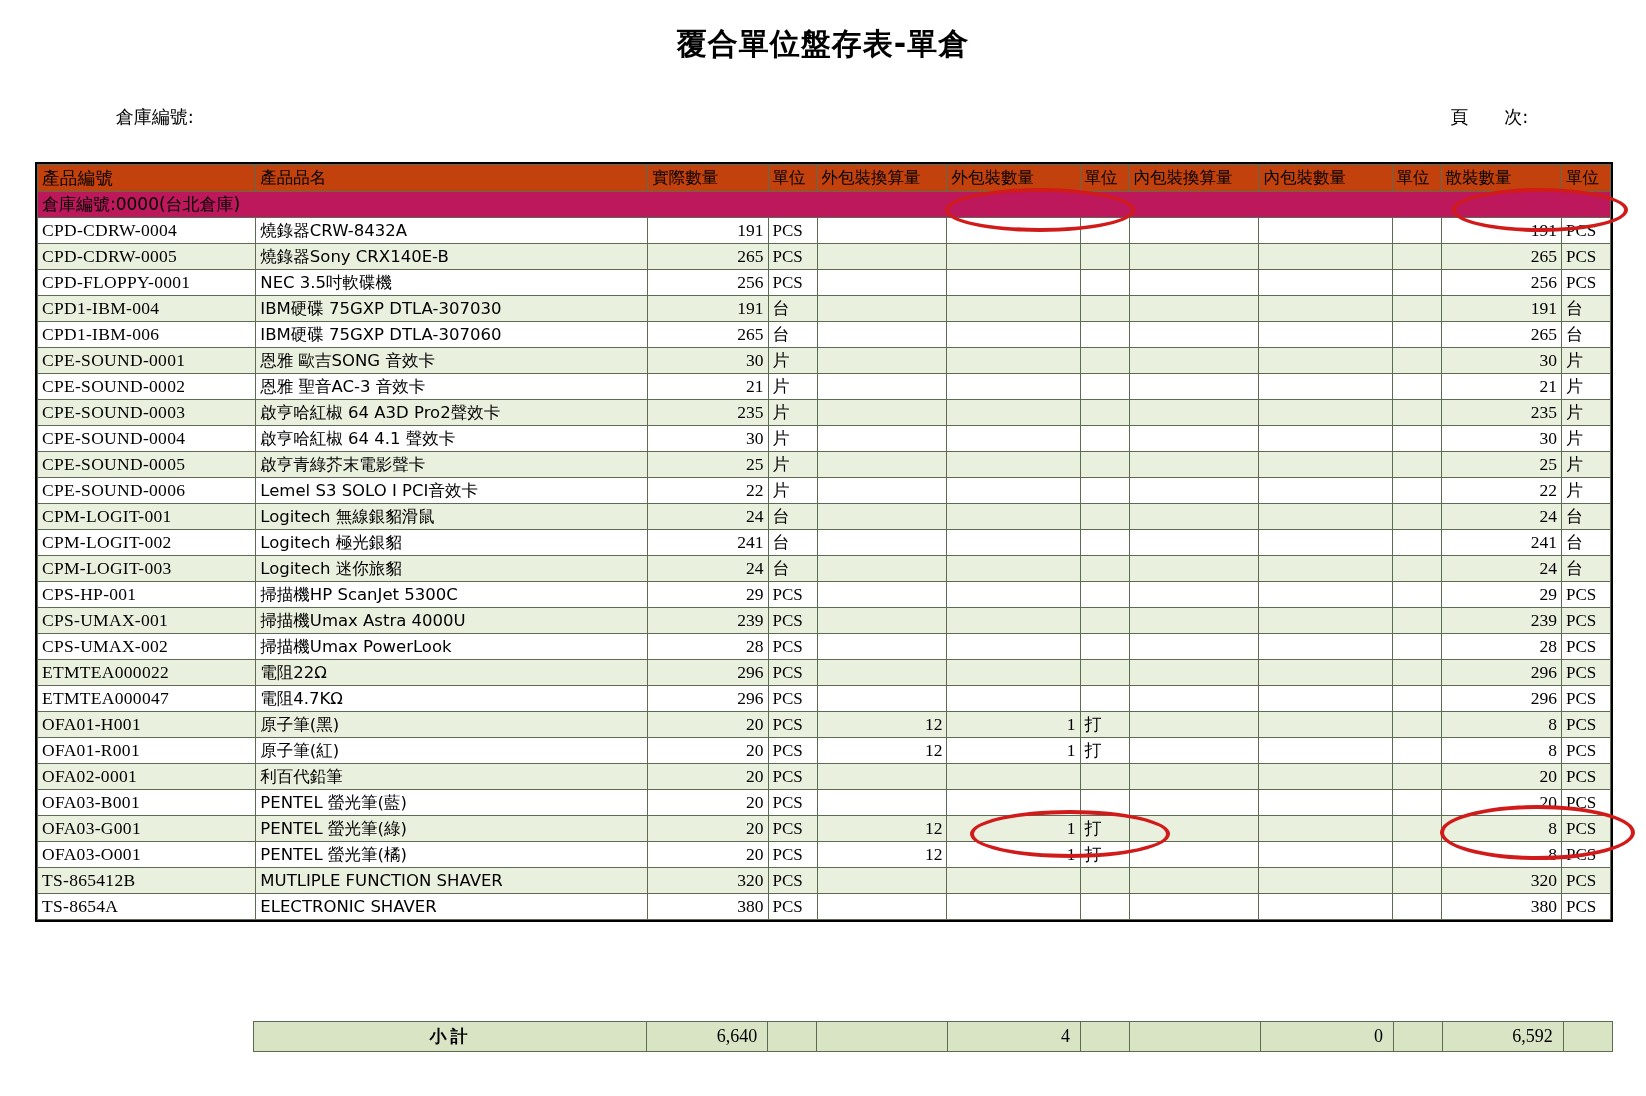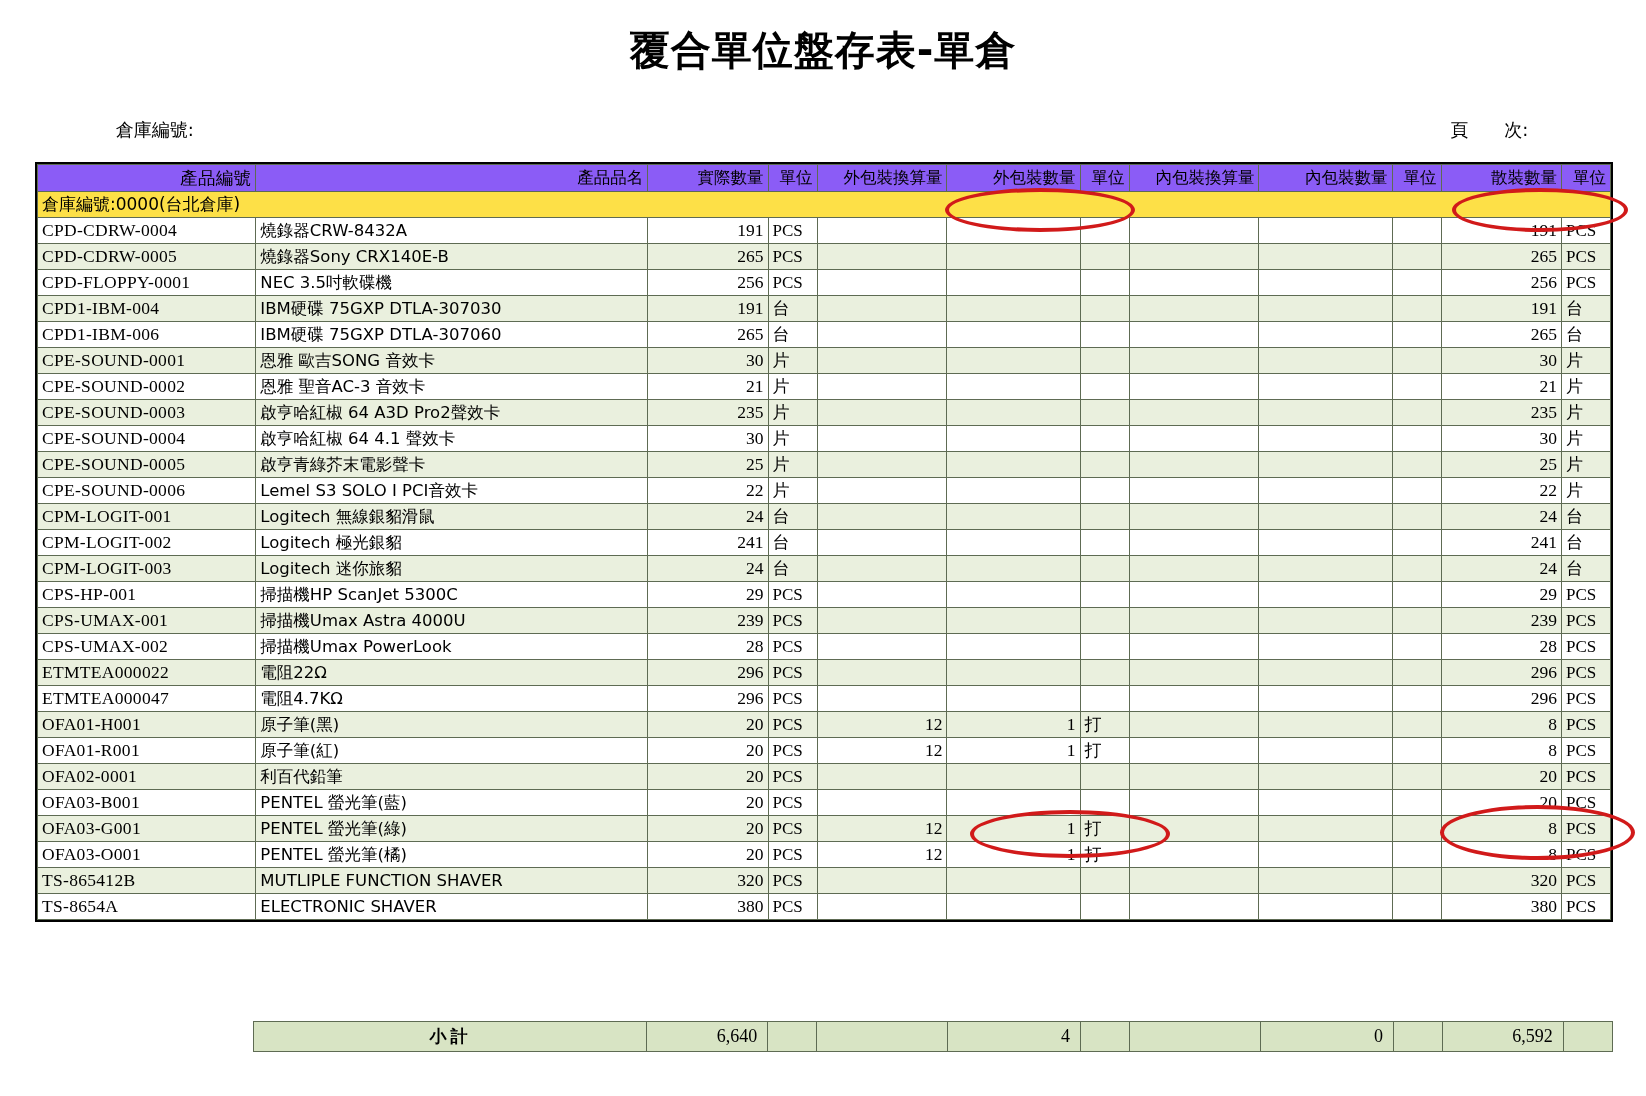--- a/index.html
+++ b/index.html
@@ -26,21 +26,21 @@
     padding-top: 22px;
   }
   .company-name {
     font-family: "DejaVu Sans", sans-serif;
     font-size: 25px;
     letter-spacing: 1px;
     line-height: 1.25;
   }
   .report-title {
     font-family: "DejaVu Sans", sans-serif;
-    font-size: 40px;
+    font-size: 30px;
     font-weight: 600;
     letter-spacing: 1px;
     line-height: 1.3;
     margin-top: 2px;
   }
   .meta-row {
     position: relative;
     height: 56px;
     margin-top: 12px;
   }
@@ -84,28 +84,28 @@
     border: 1px solid #5e6b53;
     padding: 1px 4px;
     height: 26px;
     box-sizing: border-box;
     white-space: nowrap;
     overflow: hidden;
     font-weight: normal;
   }
   .warehouse-bar td {
     border: none;
-    background: #fde047;
+    background: #be185d;
     padding-left: 18px;
     font-size: 17px;
     height: 26px;
   }
   thead td {
-    background: #8b5cf6;
-    text-align: right;
+    background: #c2410c;
+    text-align: left;
     font-size: 16.5px;
     letter-spacing: 0px;
   }
   tbody tr.even td { background: #ffffff; }
   tbody tr.odd td { background: #eaf0de; }
   td.code {
     width: 205px;
     padding-left: 8px;
     font-family: "Liberation Serif", serif;
     font-size: 17.5px;

